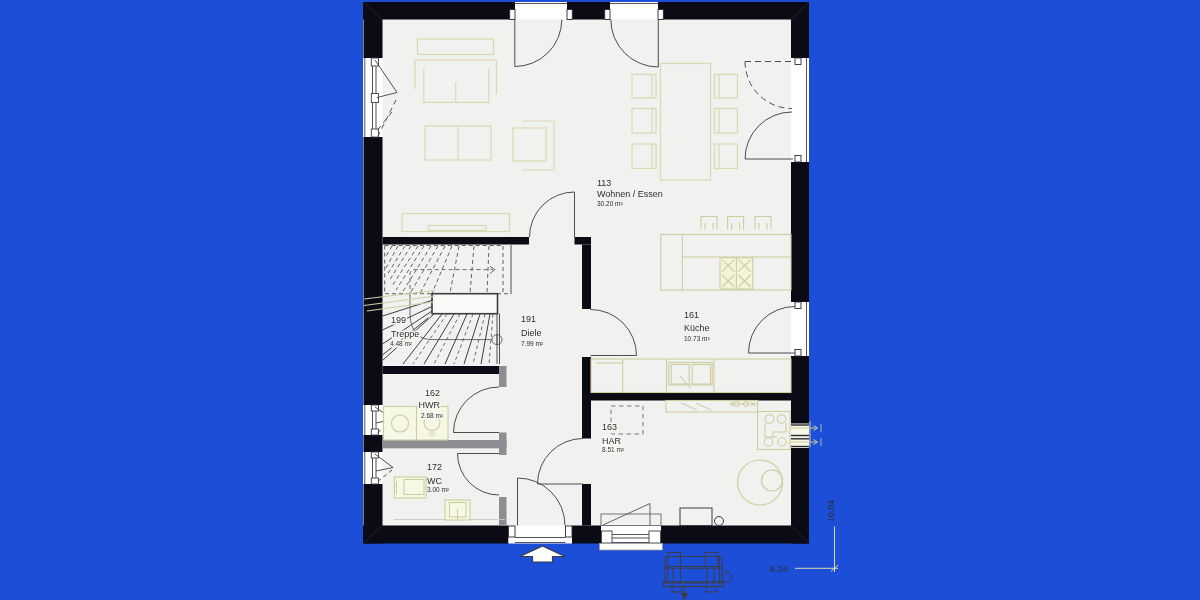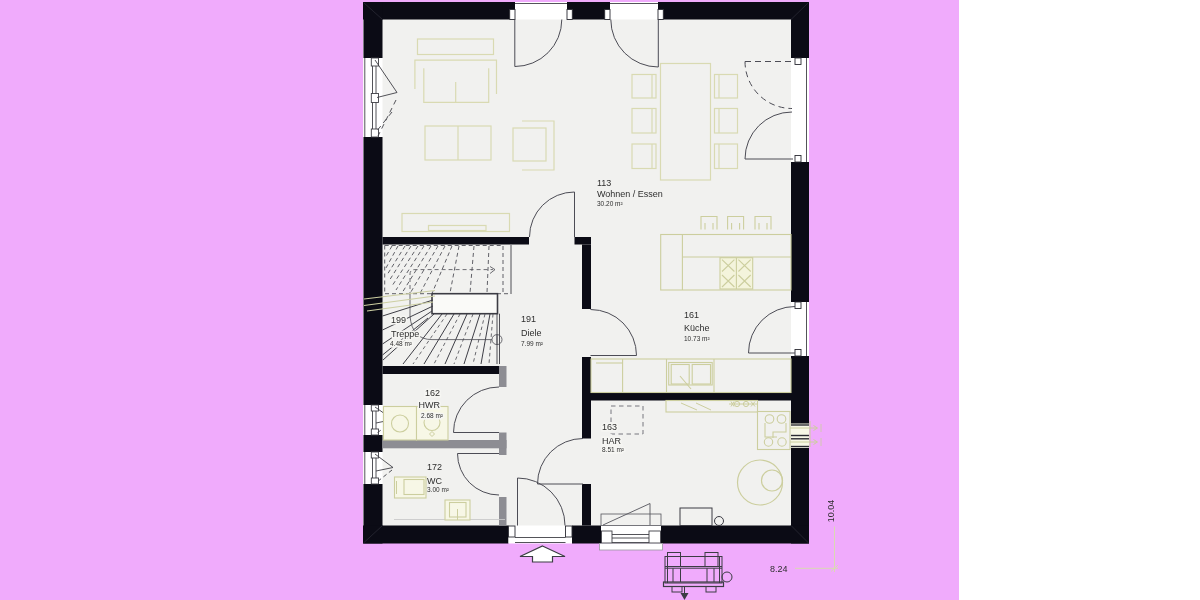--- a/index.html
+++ b/index.html
@@ -1,16 +1,16 @@
 <!DOCTYPE html>
 <html><head>
 <meta charset="utf-8">
 <style>
   html,body{margin:0;padding:0;background:#ffffff;}
-  .page{width:959px;height:600px;position:relative;overflow:hidden;background:#f0abfc;
+  .page{width:1200px;height:600px;position:relative;overflow:hidden;background:#1d4ed8;
         font-family:"Liberation Sans", sans-serif;}
   svg{position:absolute;left:0;top:0;}
   text{font-family:"Liberation Sans", sans-serif;fill:#2e2e2e;}
 </style>
 </head>
 <body>
 <div class="page">
 <svg width="1200" height="600" viewBox="0 0 1200 600">
 <defs>
 </defs>

